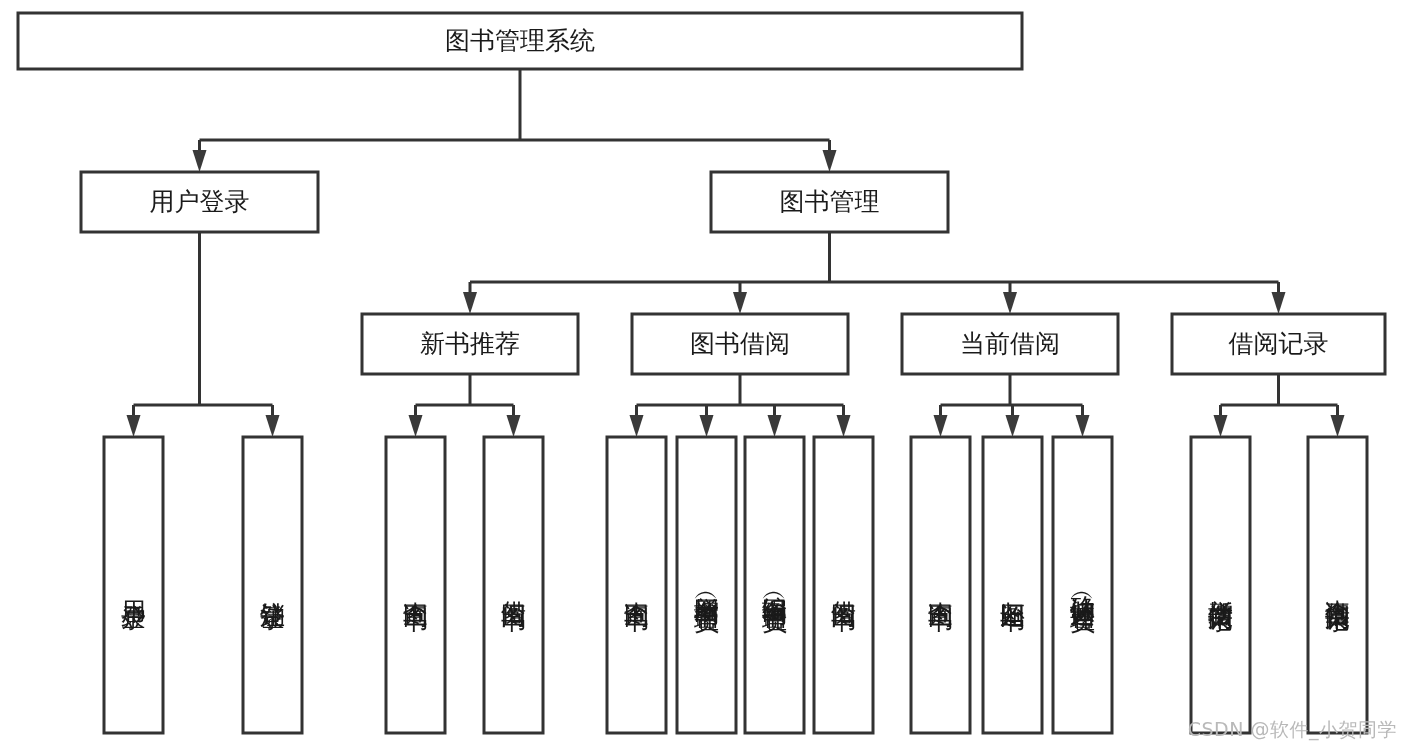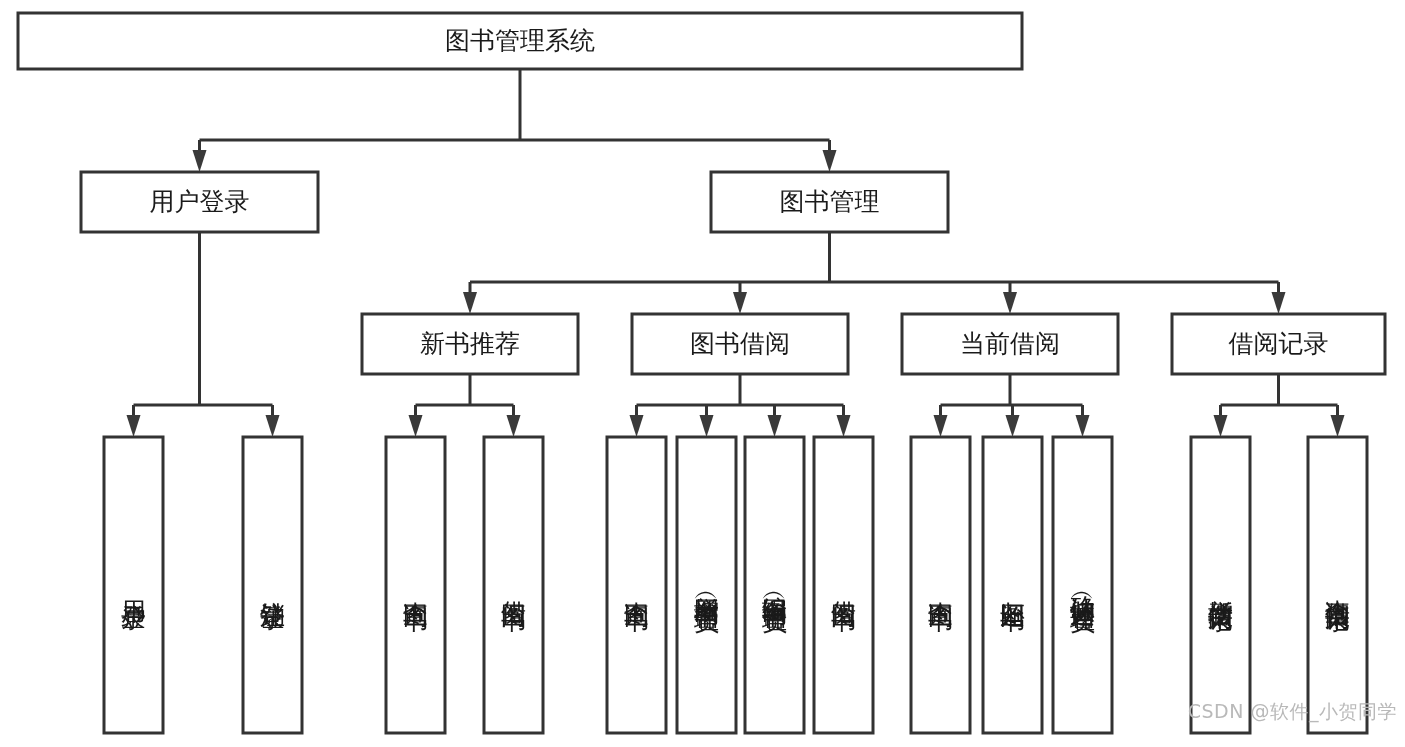--- a/index.html
+++ b/index.html
@@ -62,21 +62,21 @@
     font-family: "DejaVu Sans", "Liberation Sans", sans-serif;
     font-size: 25px;
     line-height: 1.08;
     color: #1a1a1a;
     letter-spacing: 2px;
     white-space: nowrap;
   }
   .watermark {
     position: absolute;
     right: 8px;
-    bottom: 22px;
+    bottom: 4px;
     font-family: "DejaVu Sans", "Liberation Sans", sans-serif;
     font-size: 19px;
     color: #b9b9b9;
     white-space: nowrap;
     letter-spacing: 0.5px;
   }
 </style>
 </head>
 <body>
 

